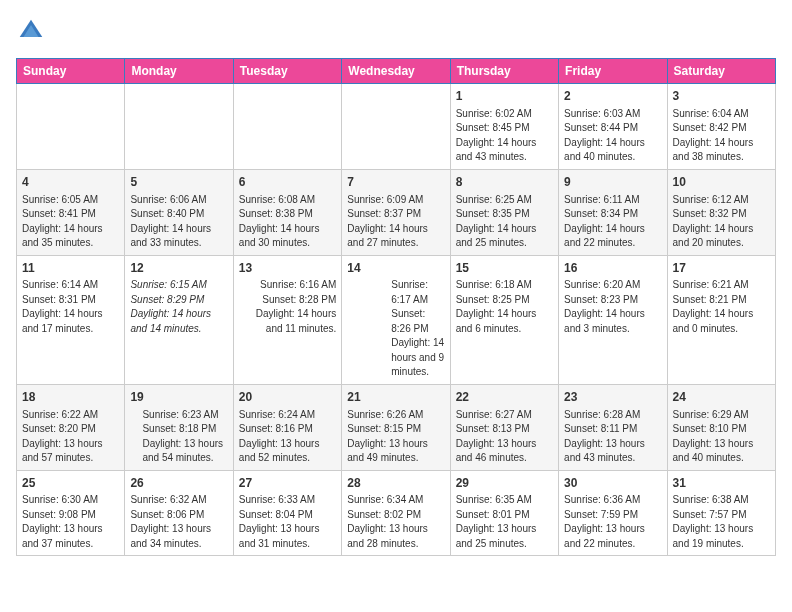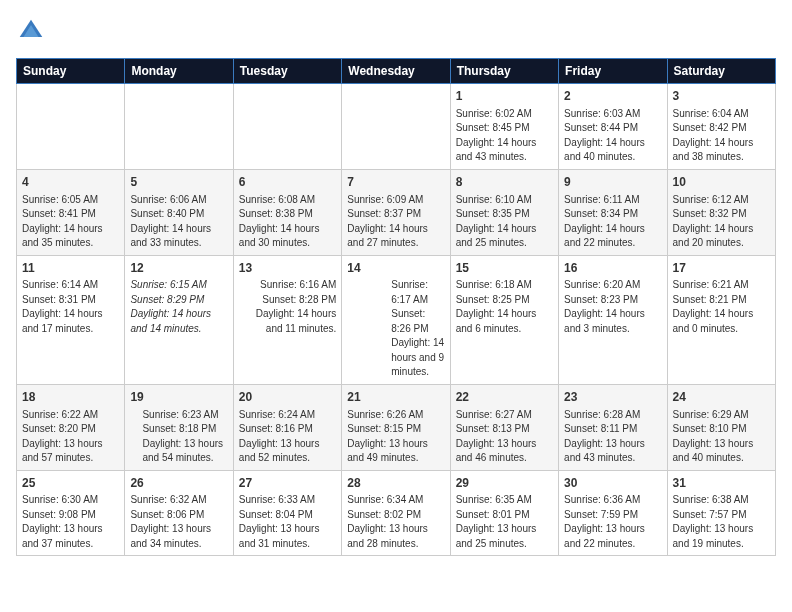--- a/index.html
+++ b/index.html
@@ -51,21 +51,21 @@
     .subtitle {
       font-size: 14px;
       color: #444;
     }
     .calendar {
       width: 100%;
       border-collapse: collapse;
       font-size: 10.5px;
     }
     .calendar th {
-      background: #0f172a;
+      background: #ec4899;
       color: #fff;
       text-align: left;
       padding: 5px 6px;
       font-size: 12px;
       font-weight: bold;
       border: 1px solid #3a7abf;
     }
     .calendar td {
       vertical-align: top;
       padding: 4px 5px;
@@ -170,21 +170,21 @@
 Daylight: 14 hours and 30 minutes.</div>
         </td>
         <td>
           <span class="day-number">7</span>
           <div class="day-info" style="white-space: pre-line;">Sunrise: 6:09 AM
 Sunset: 8:37 PM
 Daylight: 14 hours and 27 minutes.</div>
         </td>
         <td>
           <span class="day-number">8</span>
-          <div class="day-info" style="white-space: pre-line;">Sunrise: 6:10 AM
+          <div class="day-info" style="white-space: pre-line;">Sunrise: 6:25 AM
 Sunset: 8:35 PM
 Daylight: 14 hours and 25 minutes.</div>
         </td>
         <td>
           <span class="day-number">9</span>
           <div class="day-info" style="white-space: pre-line;">Sunrise: 6:11 AM
 Sunset: 8:34 PM
 Daylight: 14 hours and 22 minutes.</div>
         </td>
         <td>

